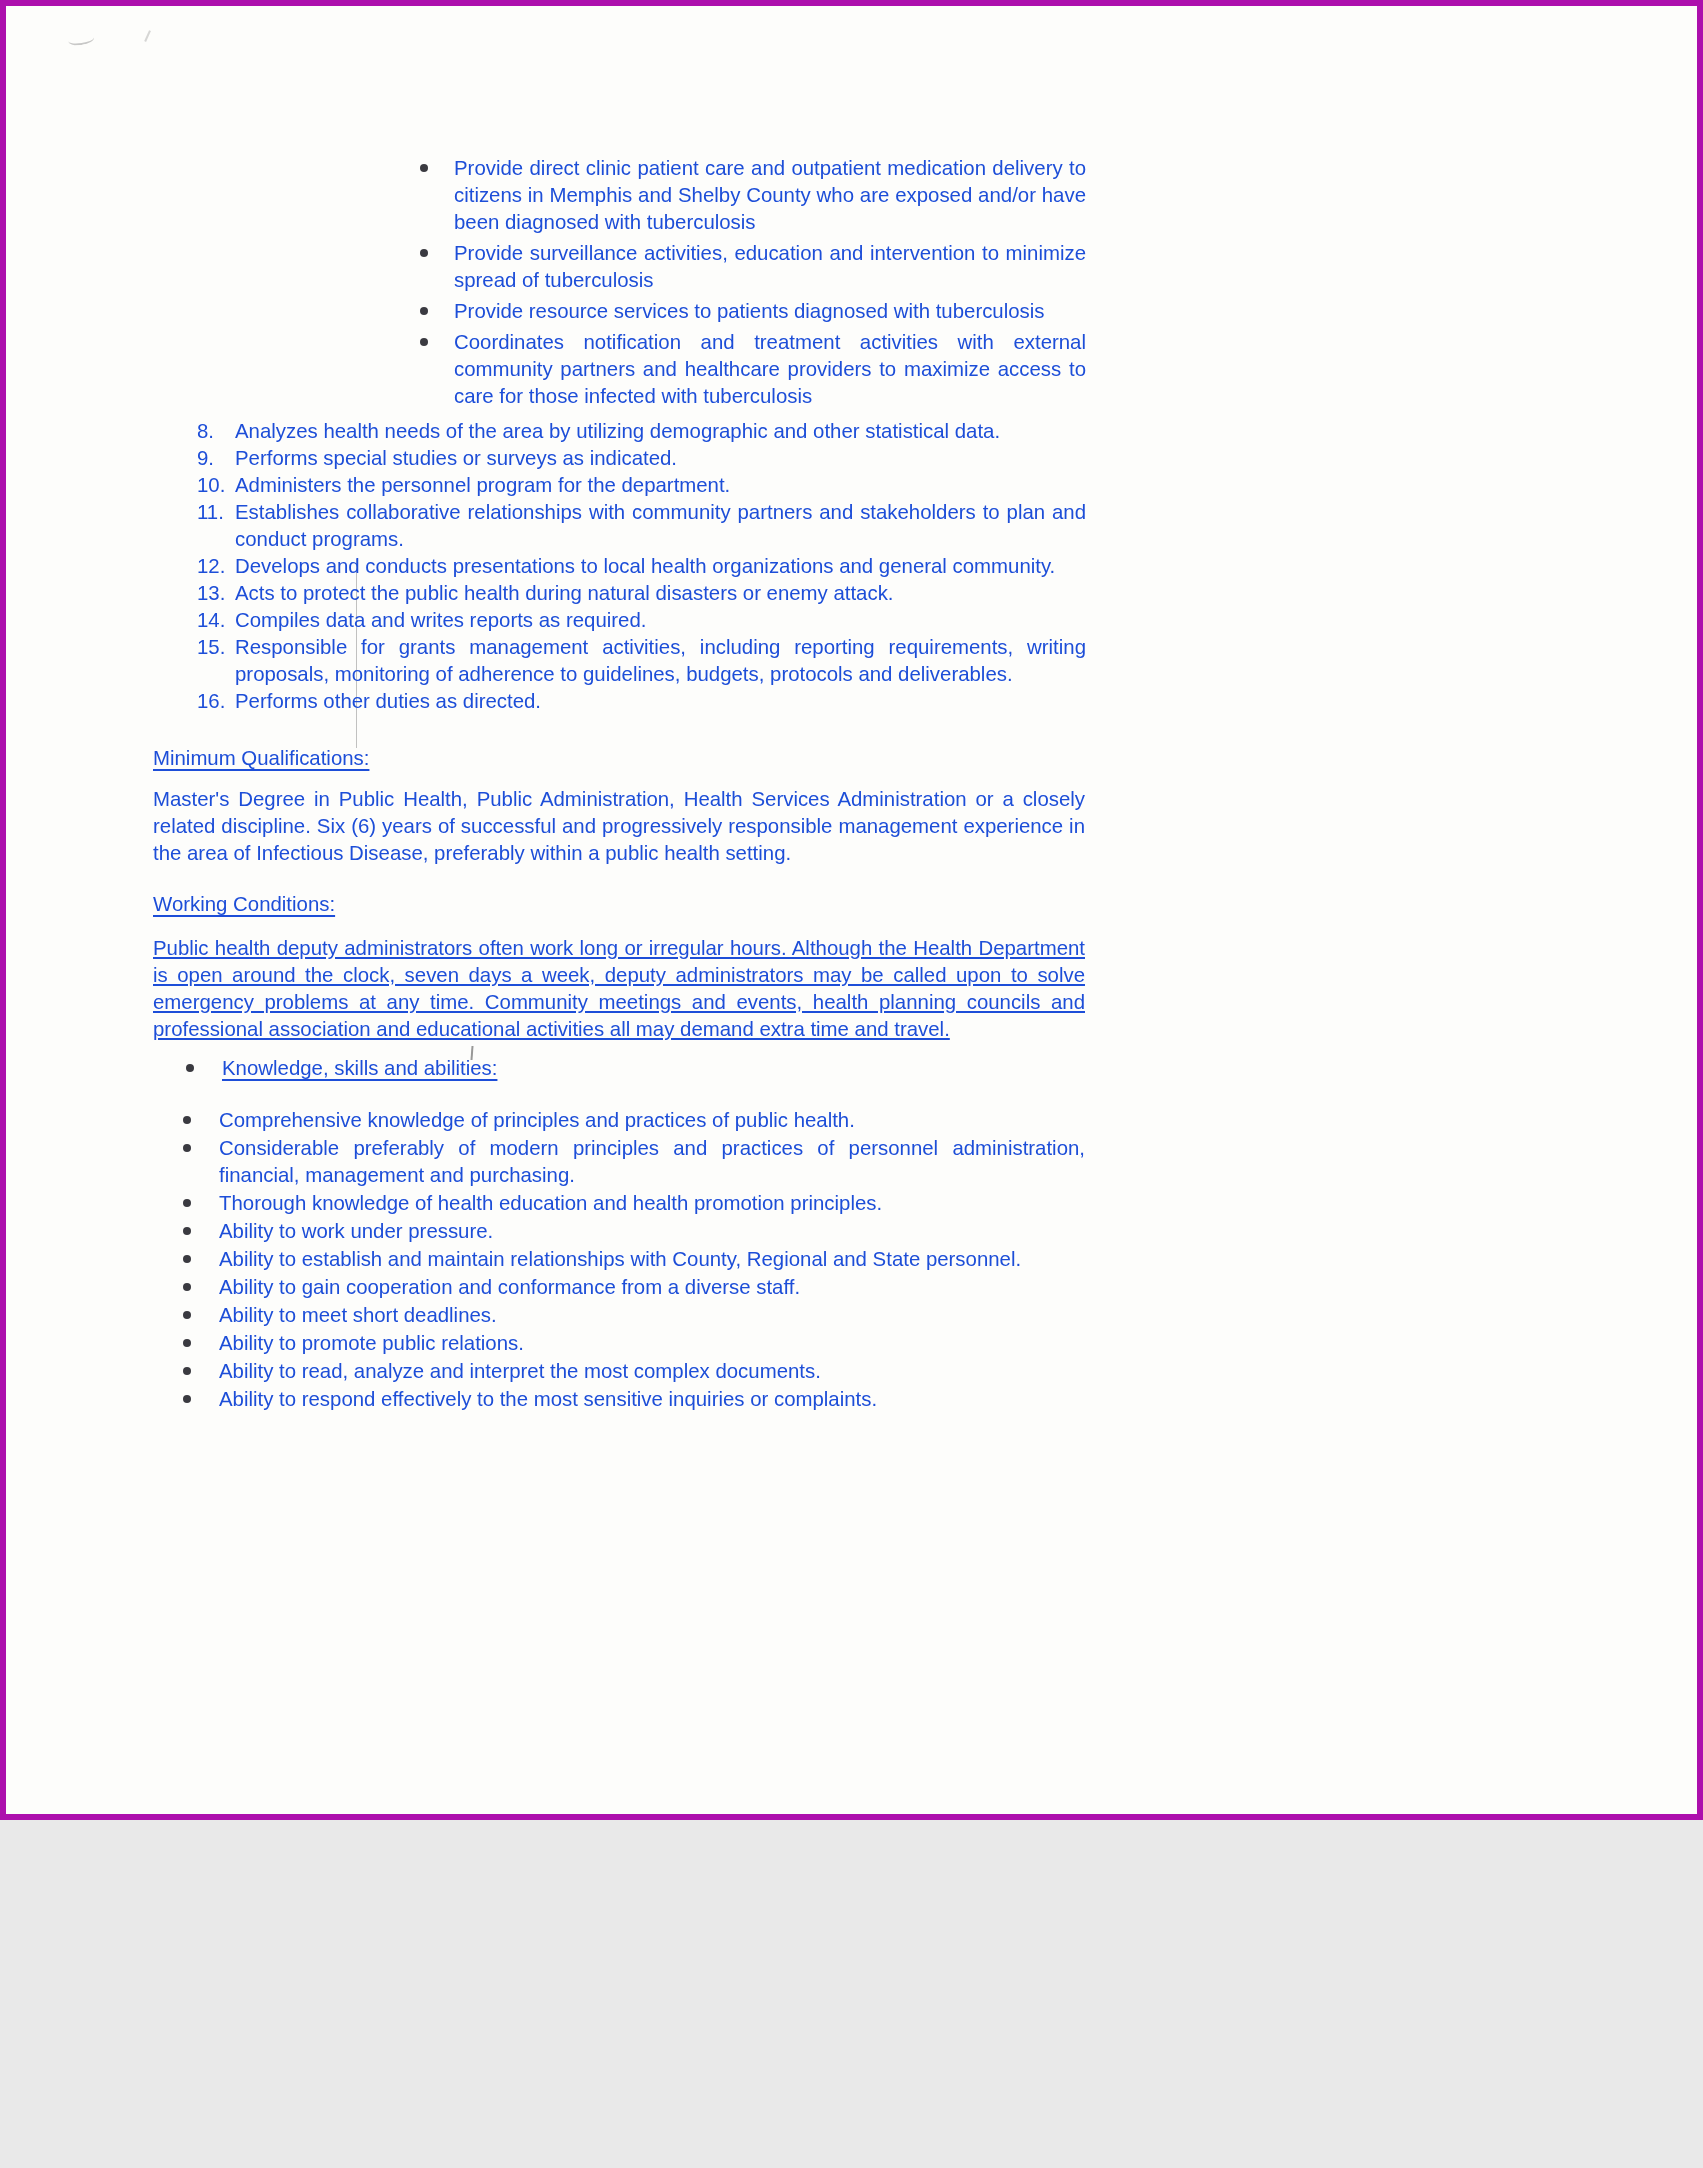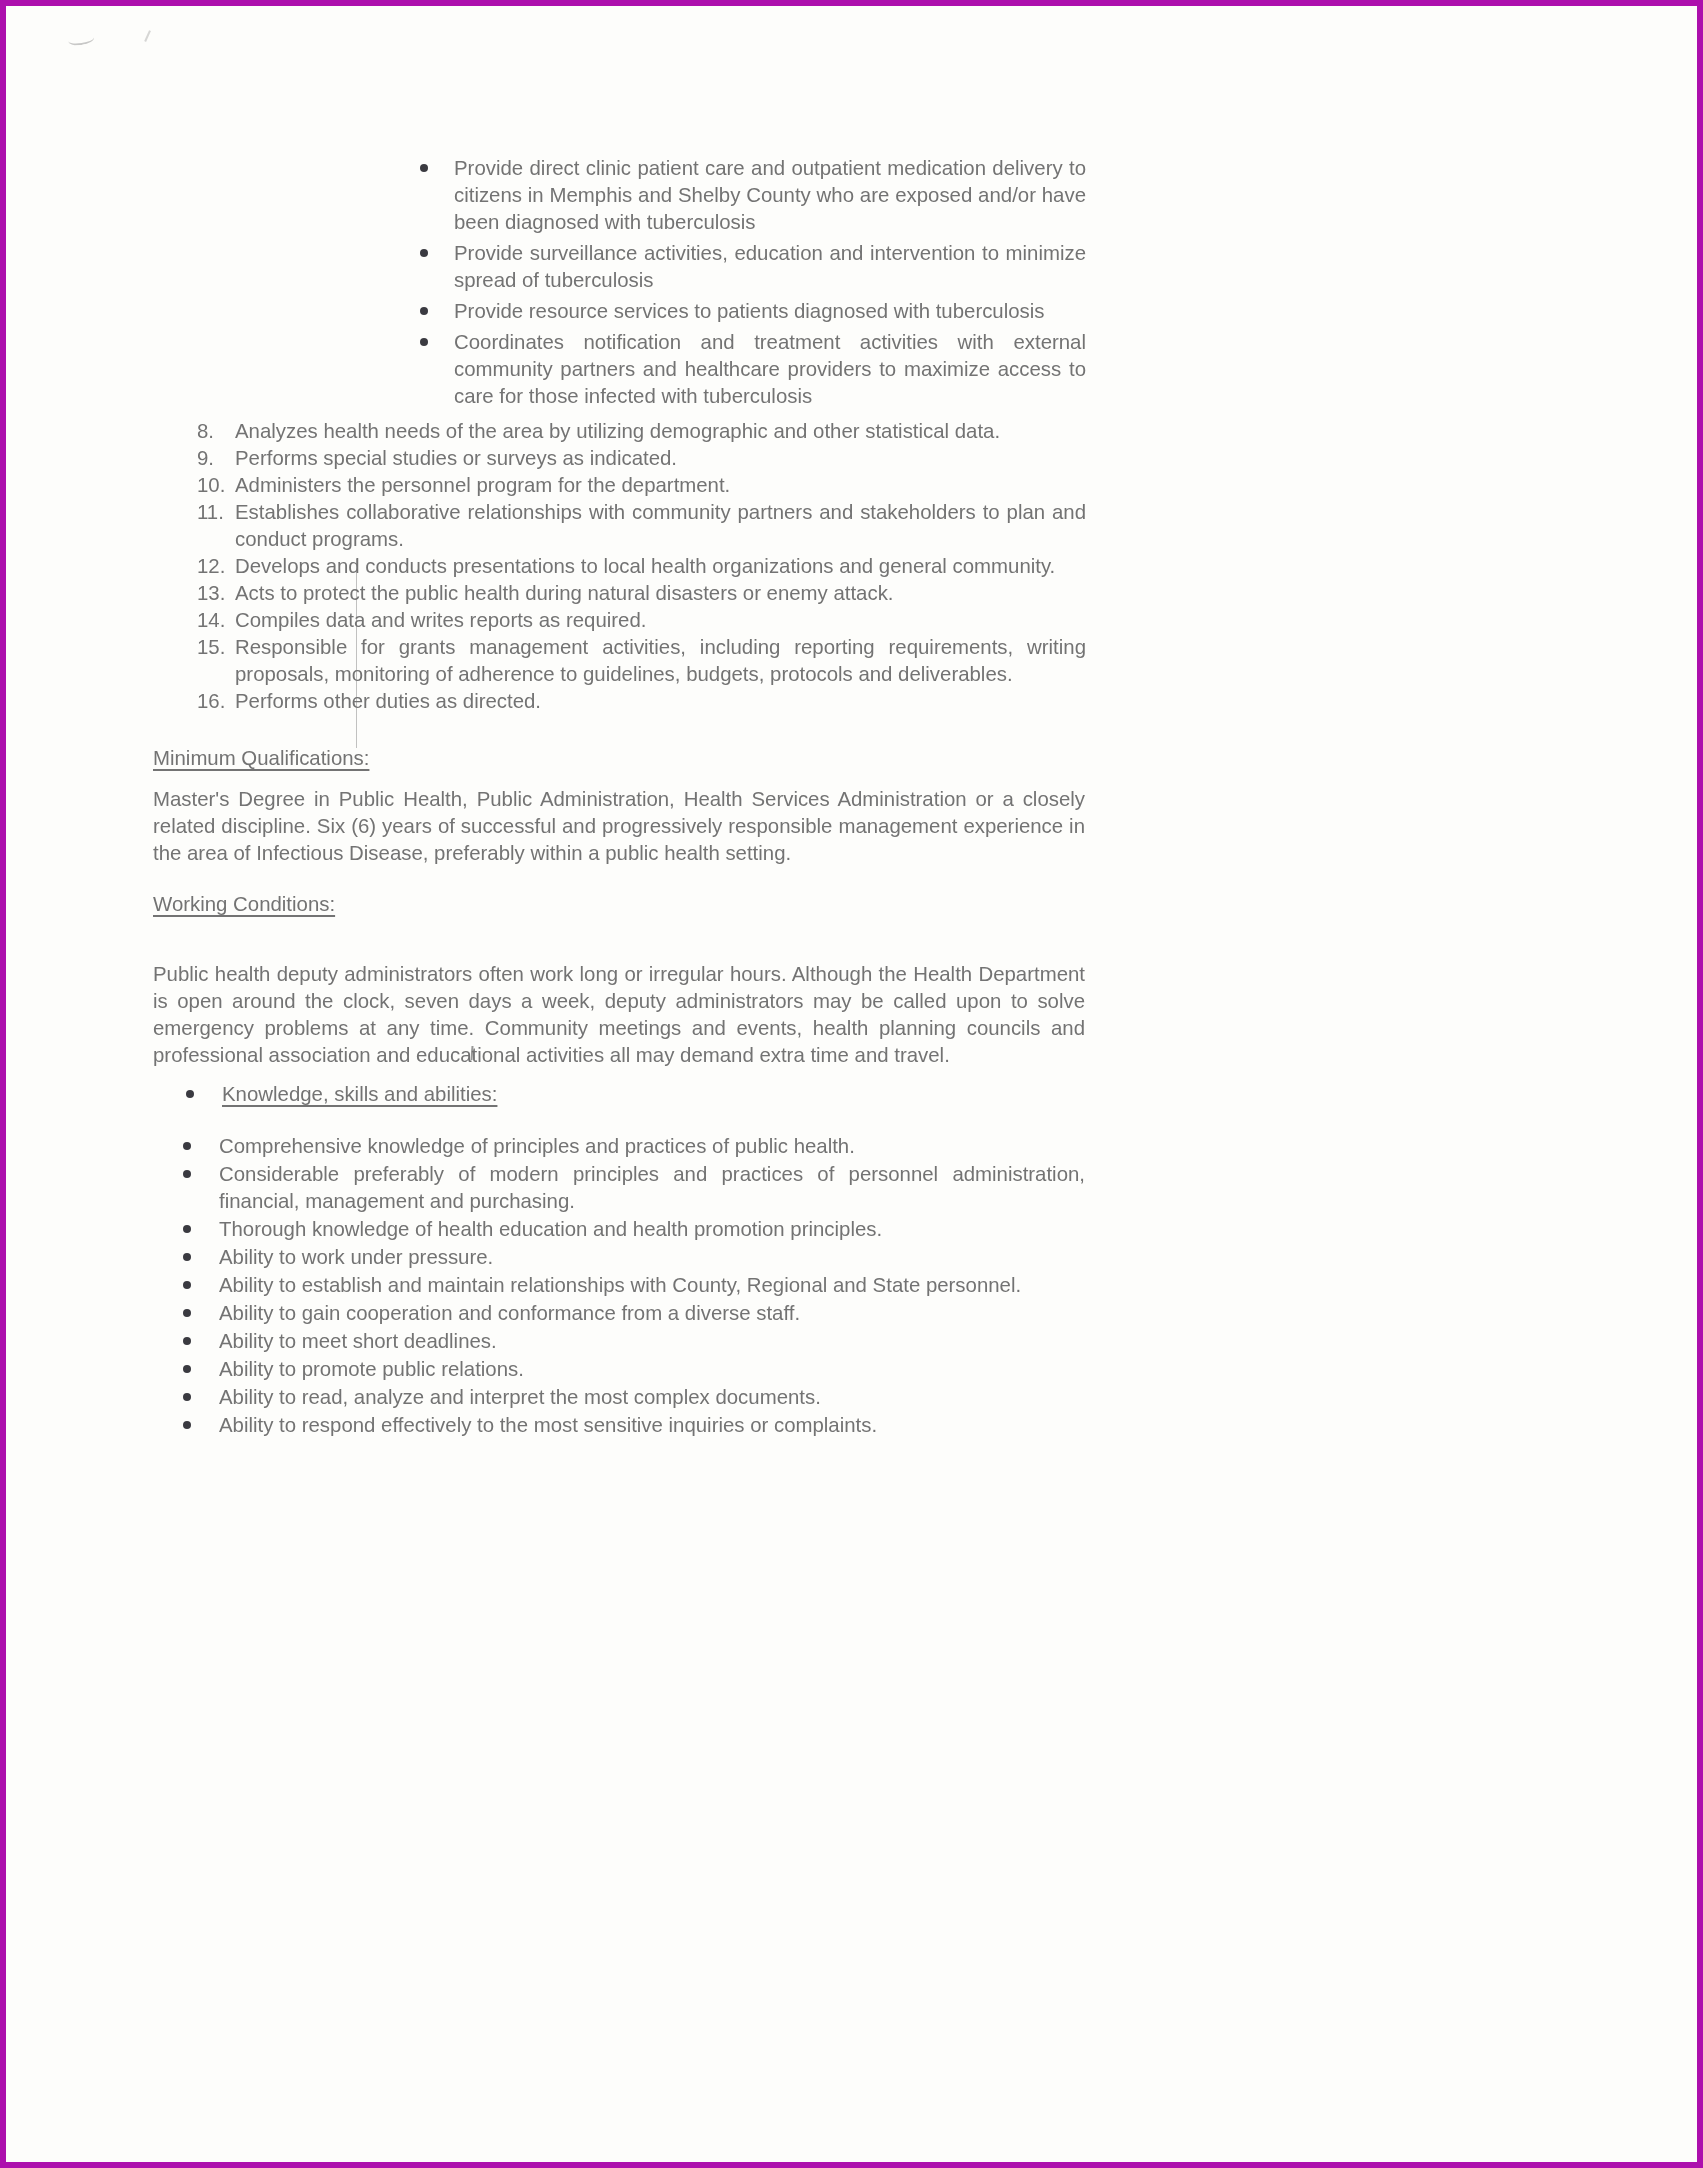--- a/index.html
+++ b/index.html
@@ -1,25 +1,25 @@
 <!DOCTYPE html>
 <html><head>
 <meta charset="utf-8">
 <style>
   html, body { margin: 0; padding: 0; background: #e9e9e9; }
   .page {
     position: relative;
     width: 1703px;
-    height: 2168px;
+    height: 1820px;
     box-sizing: border-box;
     margin: 0 auto;
     background: #fdfdfb;
     border: 6px solid #ad10ad;
     font-family: "Liberation Sans", sans-serif;
-    color: #737373;
+    color: #1d4ed8;
     font-size: 20.4px;
     line-height: 27px;
     overflow: hidden;
   }
   .content {
     position: absolute;
     left: 147px;
     top: 0;
     width: 932px;
     padding-top: 149px;
@@ -46,21 +46,21 @@
   .numbered .num { flex: 0 0 38px; }
   .numbered .li-text { width: 851px; text-align: justify; }
 
   .section-heading {
     margin-top: 30px;
     text-decoration: underline;
     text-underline-offset: 4px;
   }
   .para { margin-top: 14px; width: 932px; text-align: justify; }
   .para-2 { margin-top: 24px; }
-  .para-3 { margin-top: 43px; }
+  .para-3 { margin-top: 17px; text-decoration: underline; }
 
   
   .ksa-heading { display: flex; margin-top: 12px; margin-left: 33px; }
   .ksa-heading .dot { margin-top: 9px; margin-right: 28px; }
   .ksa-heading .li-text { text-decoration: underline; text-underline-offset: 4px; }
   .ksa-list { margin-top: 25px; margin-left: 30px; width: 902px; }
   .ksa-list li { display: flex; margin-bottom: 1px; }
   .ksa-list .dot { margin-top: 9px; margin-right: 28px; }
   .ksa-list .li-text { width: 867px; text-align: justify; }
 

